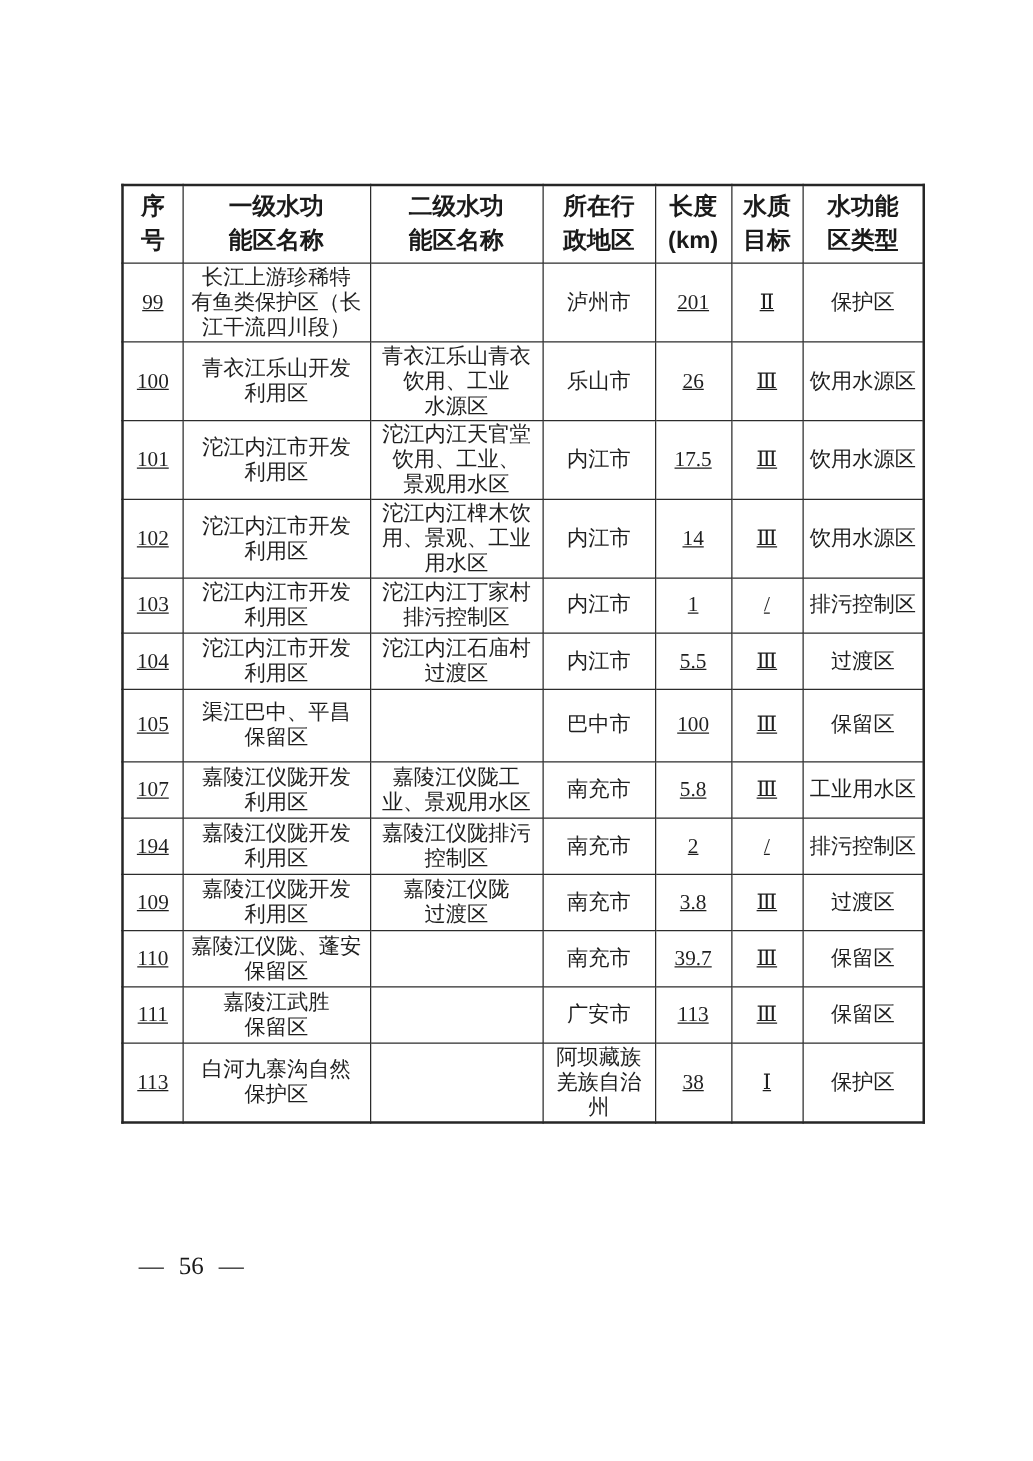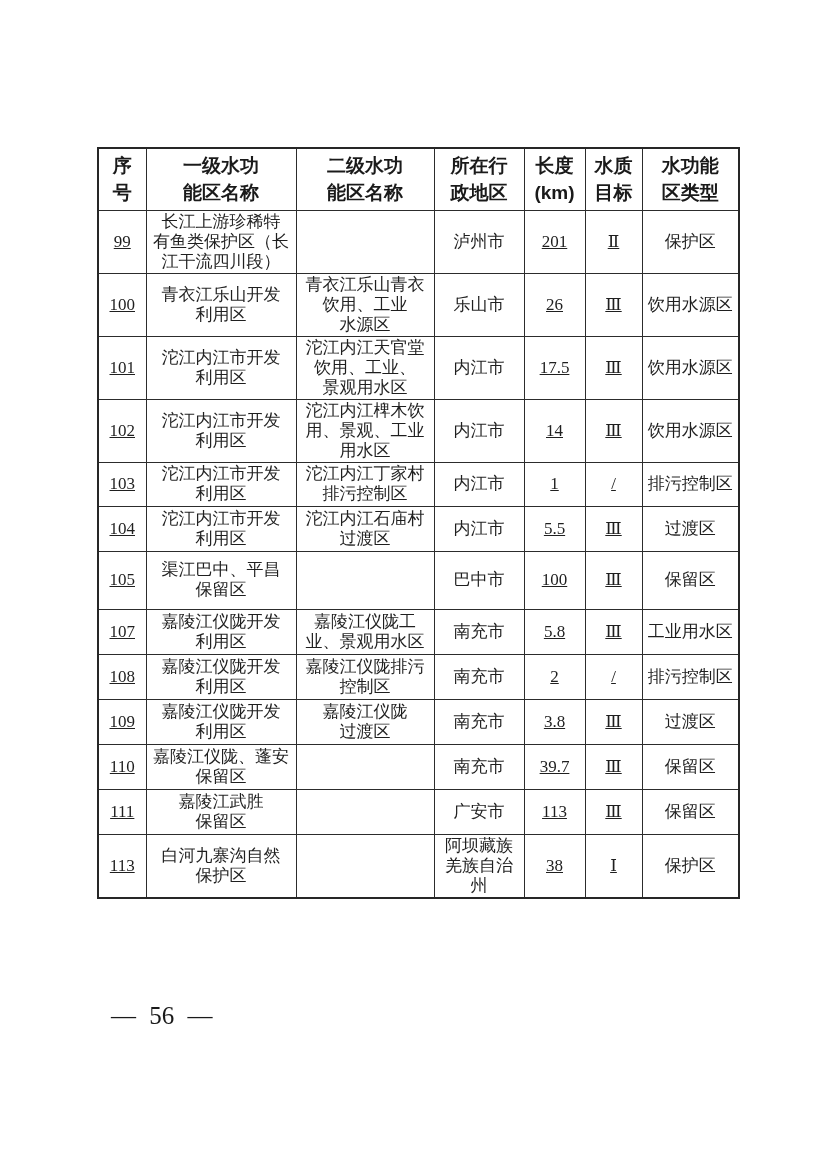--- a/index.html
+++ b/index.html
@@ -69,21 +69,21 @@
   tbody tr:nth-child(11) { height: 45px; }
   tbody tr:nth-child(12) { height: 45px; margin-left: 38px; }
   tbody tr:nth-child(13) { height: 45px; margin-left: 32px; }
   tbody tr:nth-child(14) { height: 45px; }
   tbody tr:nth-child(15) { height: 66px; }
   .page-footer {
     position: absolute;
     left: 111px;
     top: 1002px;
     font-family: "Liberation Serif", "DejaVu Serif", serif;
-    font-size: 25px;
+    font-size: 20px;
     color: #1a1a1a;
     word-spacing: 7px;
     white-space: nowrap;
   }
 </style>
 </head>
 <body>
 
 <div class="doc-page">
 
@@ -200,21 +200,21 @@
           <td class="col-level1">嘉陵江仪陇开发
 利用区</td>
           <td class="col-level2">嘉陵江仪陇工
 业、景观用水区</td>
           <td class="col-region">南充市</td>
           <td class="col-length">5.8</td>
           <td class="col-quality">Ⅲ</td>
           <td class="col-type">工业用水区</td>
         </tr>
         <tr>
-          <td class="col-no">108</td>
+          <td class="col-no">194</td>
           <td class="col-level1">嘉陵江仪陇开发
 利用区</td>
           <td class="col-level2">嘉陵江仪陇排污
 控制区</td>
           <td class="col-region">南充市</td>
           <td class="col-length">2</td>
           <td class="col-quality">/</td>
           <td class="col-type">排污控制区</td>
         </tr>
         <tr>

